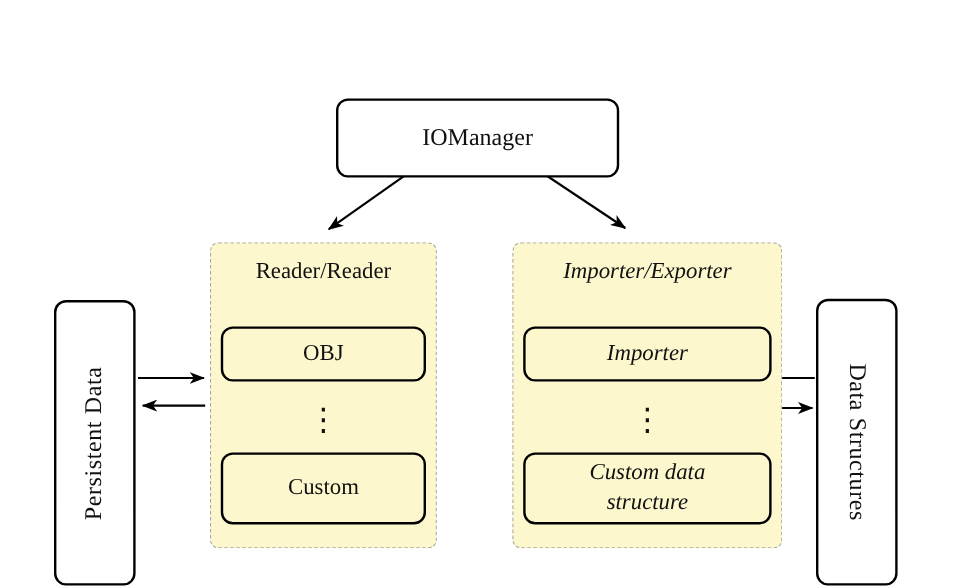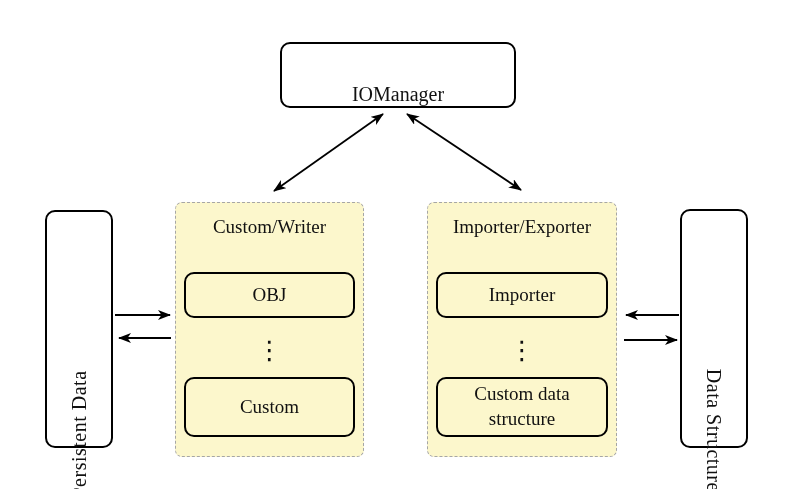--- a/index.html
+++ b/index.html
@@ -8,37 +8,37 @@
     font-family:"Liberation Serif","DejaVu Serif",serif; color:#111;
     overflow:hidden;
   }
   svg.arrows { position:absolute; left:0; top:0; width:800px; height:489px; pointer-events:none; }
   svg.arrows line { stroke:var(--arrow,#000); stroke-width:1.8; }
   svg.arrows .head { fill:var(--arrow,#000); }
 
   .node {
     position:absolute; background:var(--node-fill,#fff);
     border:2.5px solid var(--node-border,#000); border-radius:10px;
-    display:flex; align-items:flex-end; justify-content:center;
-    box-sizing:border-box; font-size:19px;
+    display:flex; align-items:center; justify-content:center;
+    box-sizing:border-box; font-size:19px;margin-top:40px;
   }
   .iomanager { left:280px; top:42px; width:236px; height:66px; font-size:20px; }
   .side-left  { left:45px;  top:210px; width:68px; height:238px; }
   .side-right { left:680px; top:209px; width:68px; height:239px; }
   .vtext { white-space:nowrap; font-size:20px; letter-spacing:0.5px; }
   .rot-ccw { transform:rotate(-90deg); }
   .rot-cw  { transform:rotate(90deg); }
 
   .group {
     position:absolute; background:var(--group-fill,#FCF7CC);
     border:1.6px dashed var(--group-border,#A6A6A6); border-radius:7px;
     box-sizing:border-box;
   }
   .group-rw { left:175px; top:202px; width:189px; height:255px; }
-  .group-ie { left:427px; top:202px; width:190px; height:255px; }
+  .group-ie { left:427px; top:202px; width:225px; height:255px;font-style:italic; }
   .group-label {
     position:absolute; top:13px; left:0; right:0;
     text-align:center; font-size:19px;
   }
   .item {
     position:absolute; left:8px; right:8px;
     background:var(--group-fill,#FCF7CC);
     border:2.5px solid var(--node-border,#000); border-radius:10px;
     display:flex; flex-direction:column; align-items:center; justify-content:center;
     box-sizing:border-box; font-size:19px; text-align:center; line-height:1.3;
@@ -77,21 +77,21 @@
 
   <div class="node side-left">
     <span class="vtext rot-ccw">Persistent Data</span>
   </div>
 
   <div class="node side-right">
     <span class="vtext rot-cw">Data Structures</span>
   </div>
 
   <div class="group group-rw">
-    <div class="group-label">Custom/Writer</div>
+    <div class="group-label">Reader/Reader</div>
     <div class="item item-first">
       <span>OBJ</span>
     </div>
     <div class="dots">⋮</div>
     <div class="item item-last">
       <span>Custom</span>
     </div>
   </div>
 
   <div class="group group-ie">

